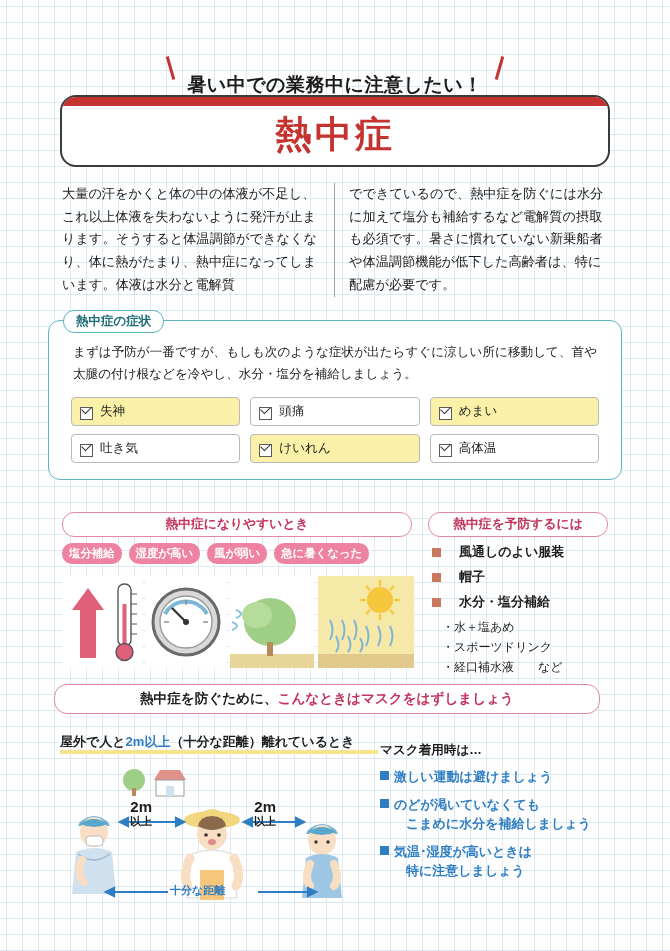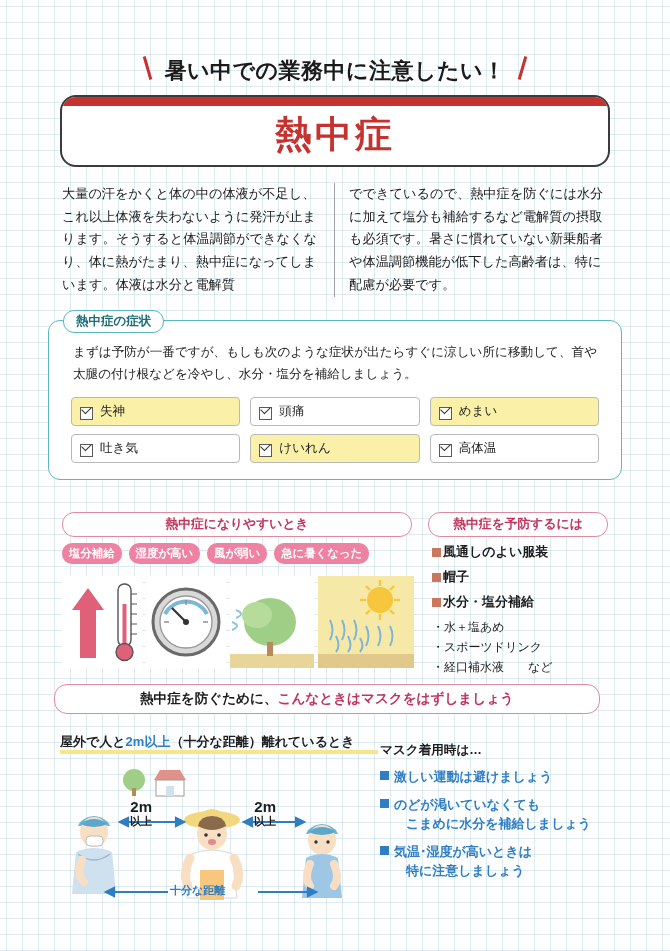--- a/index.html
+++ b/index.html
@@ -34,25 +34,25 @@
   .headline-wrap {
     position: absolute;
     top: 56px;
     left: 0;
     width: 670px;
     text-align: center;
   }
   .headline {
     display: inline-block;
     position: relative;
-    font-size: 22px;
+    font-size: 19px;
     font-weight: bold;
     color: #1b1b1b;
     letter-spacing: 0.5px;
-    padding: 0 26px;
+    padding: 16px 26px;
   }
   .headline:before, .headline:after {
     content: "";
     position: absolute;
     top: 0px;
     width: 3px;
     height: 24px;
     background: #c4332f;
   }
   .headline:before { left: 8px; transform: rotate(-16deg); }
@@ -219,27 +219,28 @@
     left: 432px;
     width: 180px;
   }
   .prevent-list .pitem {
     font-size: 13px;
     font-weight: bold;
     color: #1d1d1d;
     margin-bottom: 7px;
     display: flex;
     align-items: center;
-    gap: 2px;
+    gap: 18px;
   }
   .sq {
     width: 9px; height: 9px; background: #c9785d; flex: none;
   }
   .sub-list {
     margin-top: 4px;
+    margin-left: 10px;
     font-size: 12px;
     line-height: 1.65;
     color: #1d1d1d;
   }
 
   
   .mask-banner {
     position: absolute;
     top: 684px;
     left: 54px;

